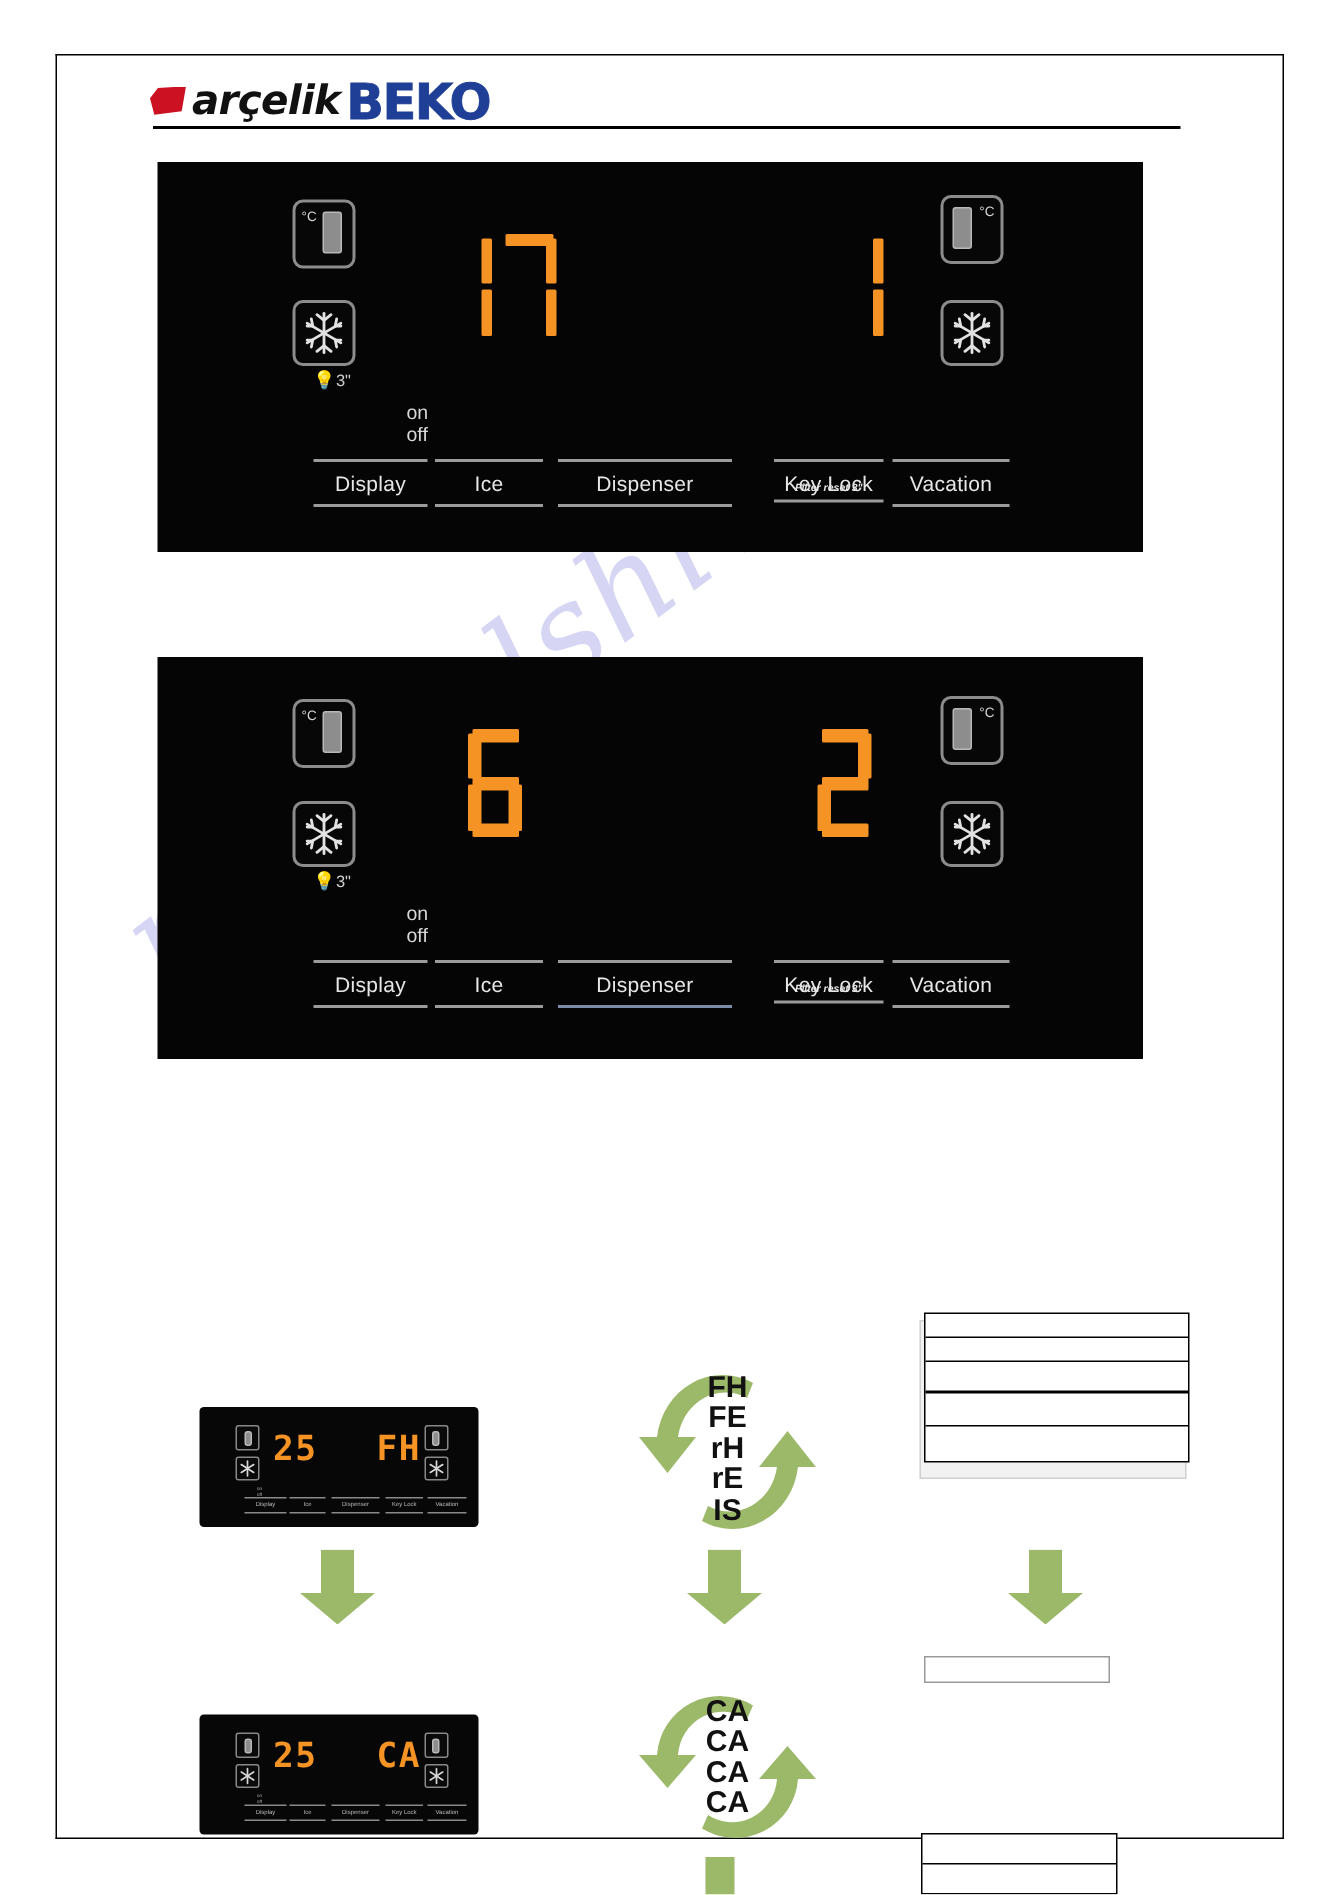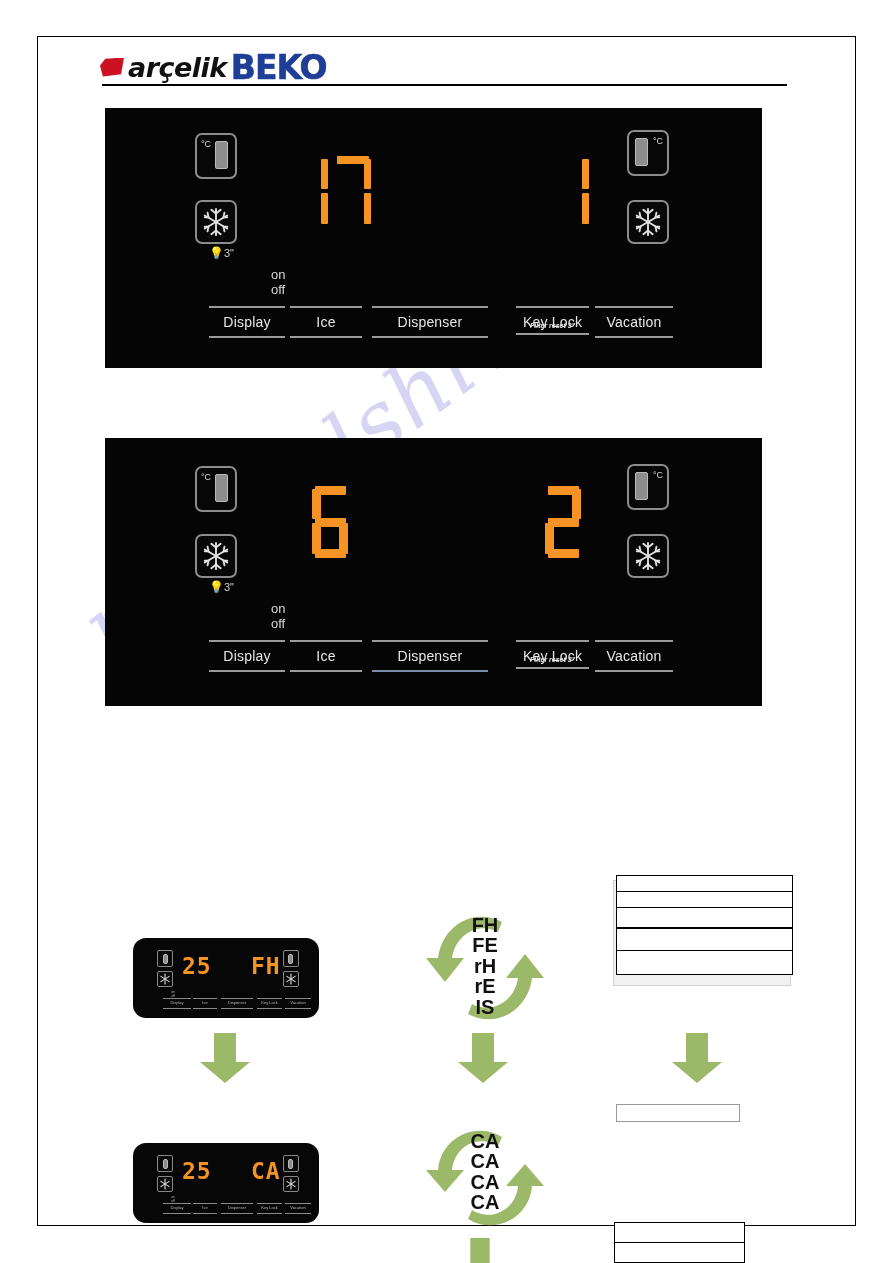--- a/index.html
+++ b/index.html
@@ -169,21 +169,21 @@
     margin-top: -8px;
     padding-bottom: 4px;
     font-family: "Liberation Sans", sans-serif;
   }
   .btn.two-line .lbl { padding-bottom: 0; }
 
   
   .mini-panel {
     position: absolute;
     background: #070707;
-    border-radius: 13px;
+    border-radius: 3px;
     z-index: 8;
     padding-left: 42px;
   }
   #mini-1 { left:133px; top:938px; width:186px; height:80px; }
   #mini-2 { left:133px; top:1143px; width:186px; height:80px; }
 
   .mini-box {
     position: absolute;
     border: 1px solid #888;
     border-radius: 2px;

